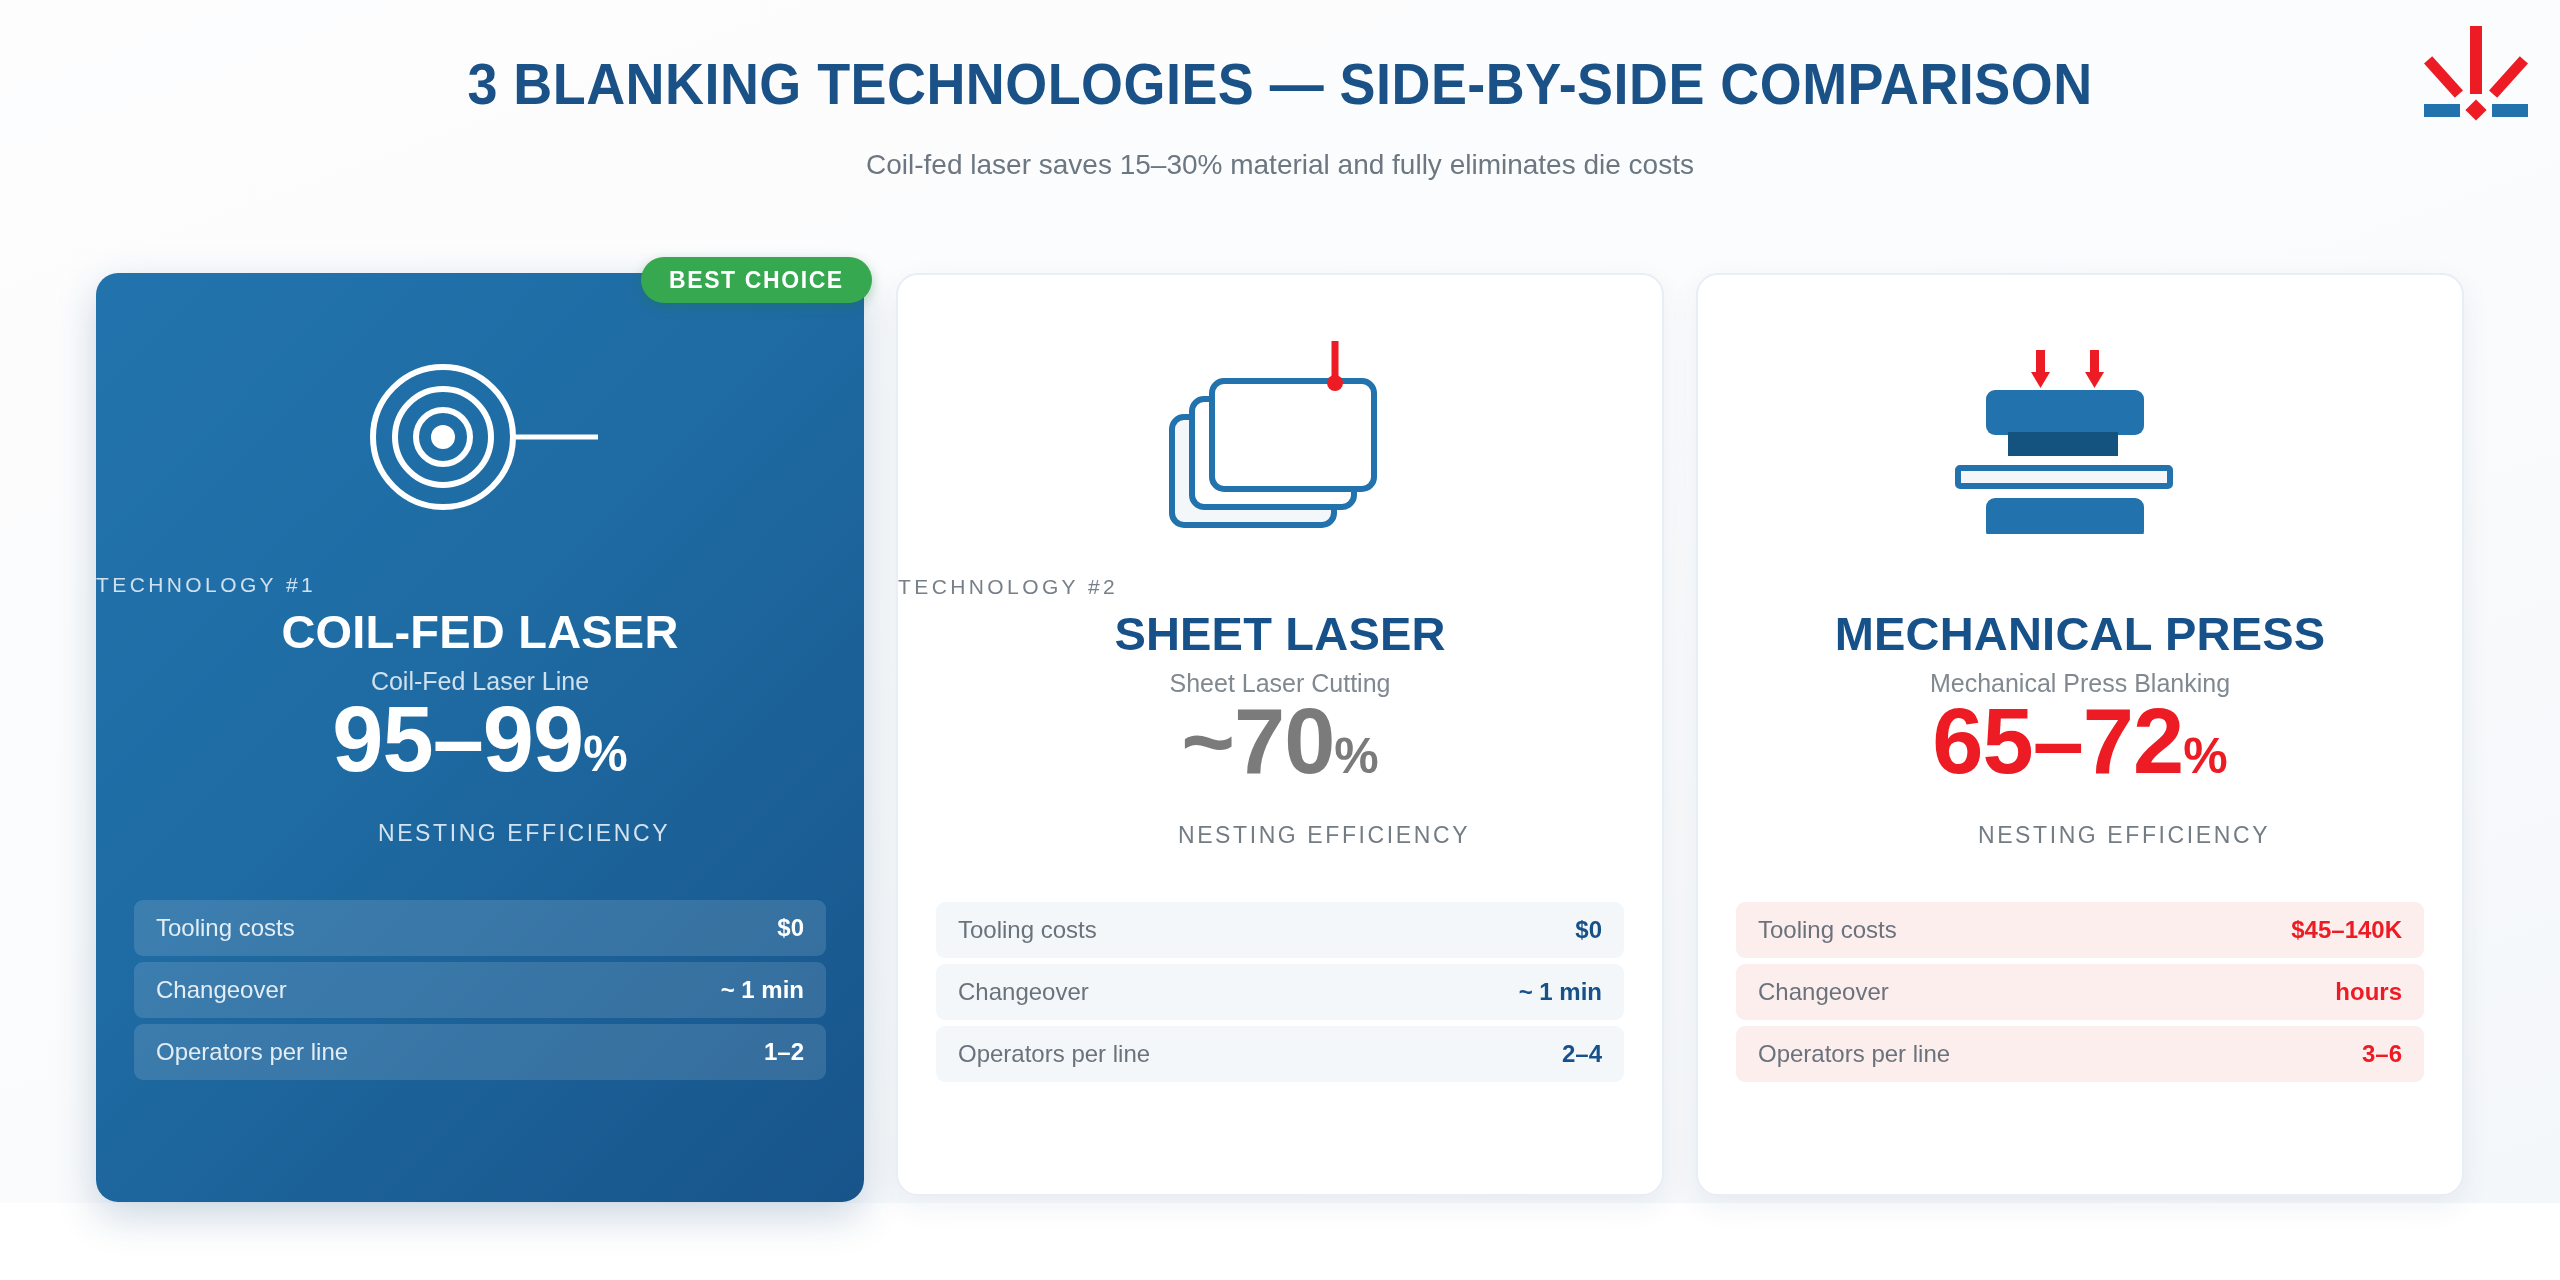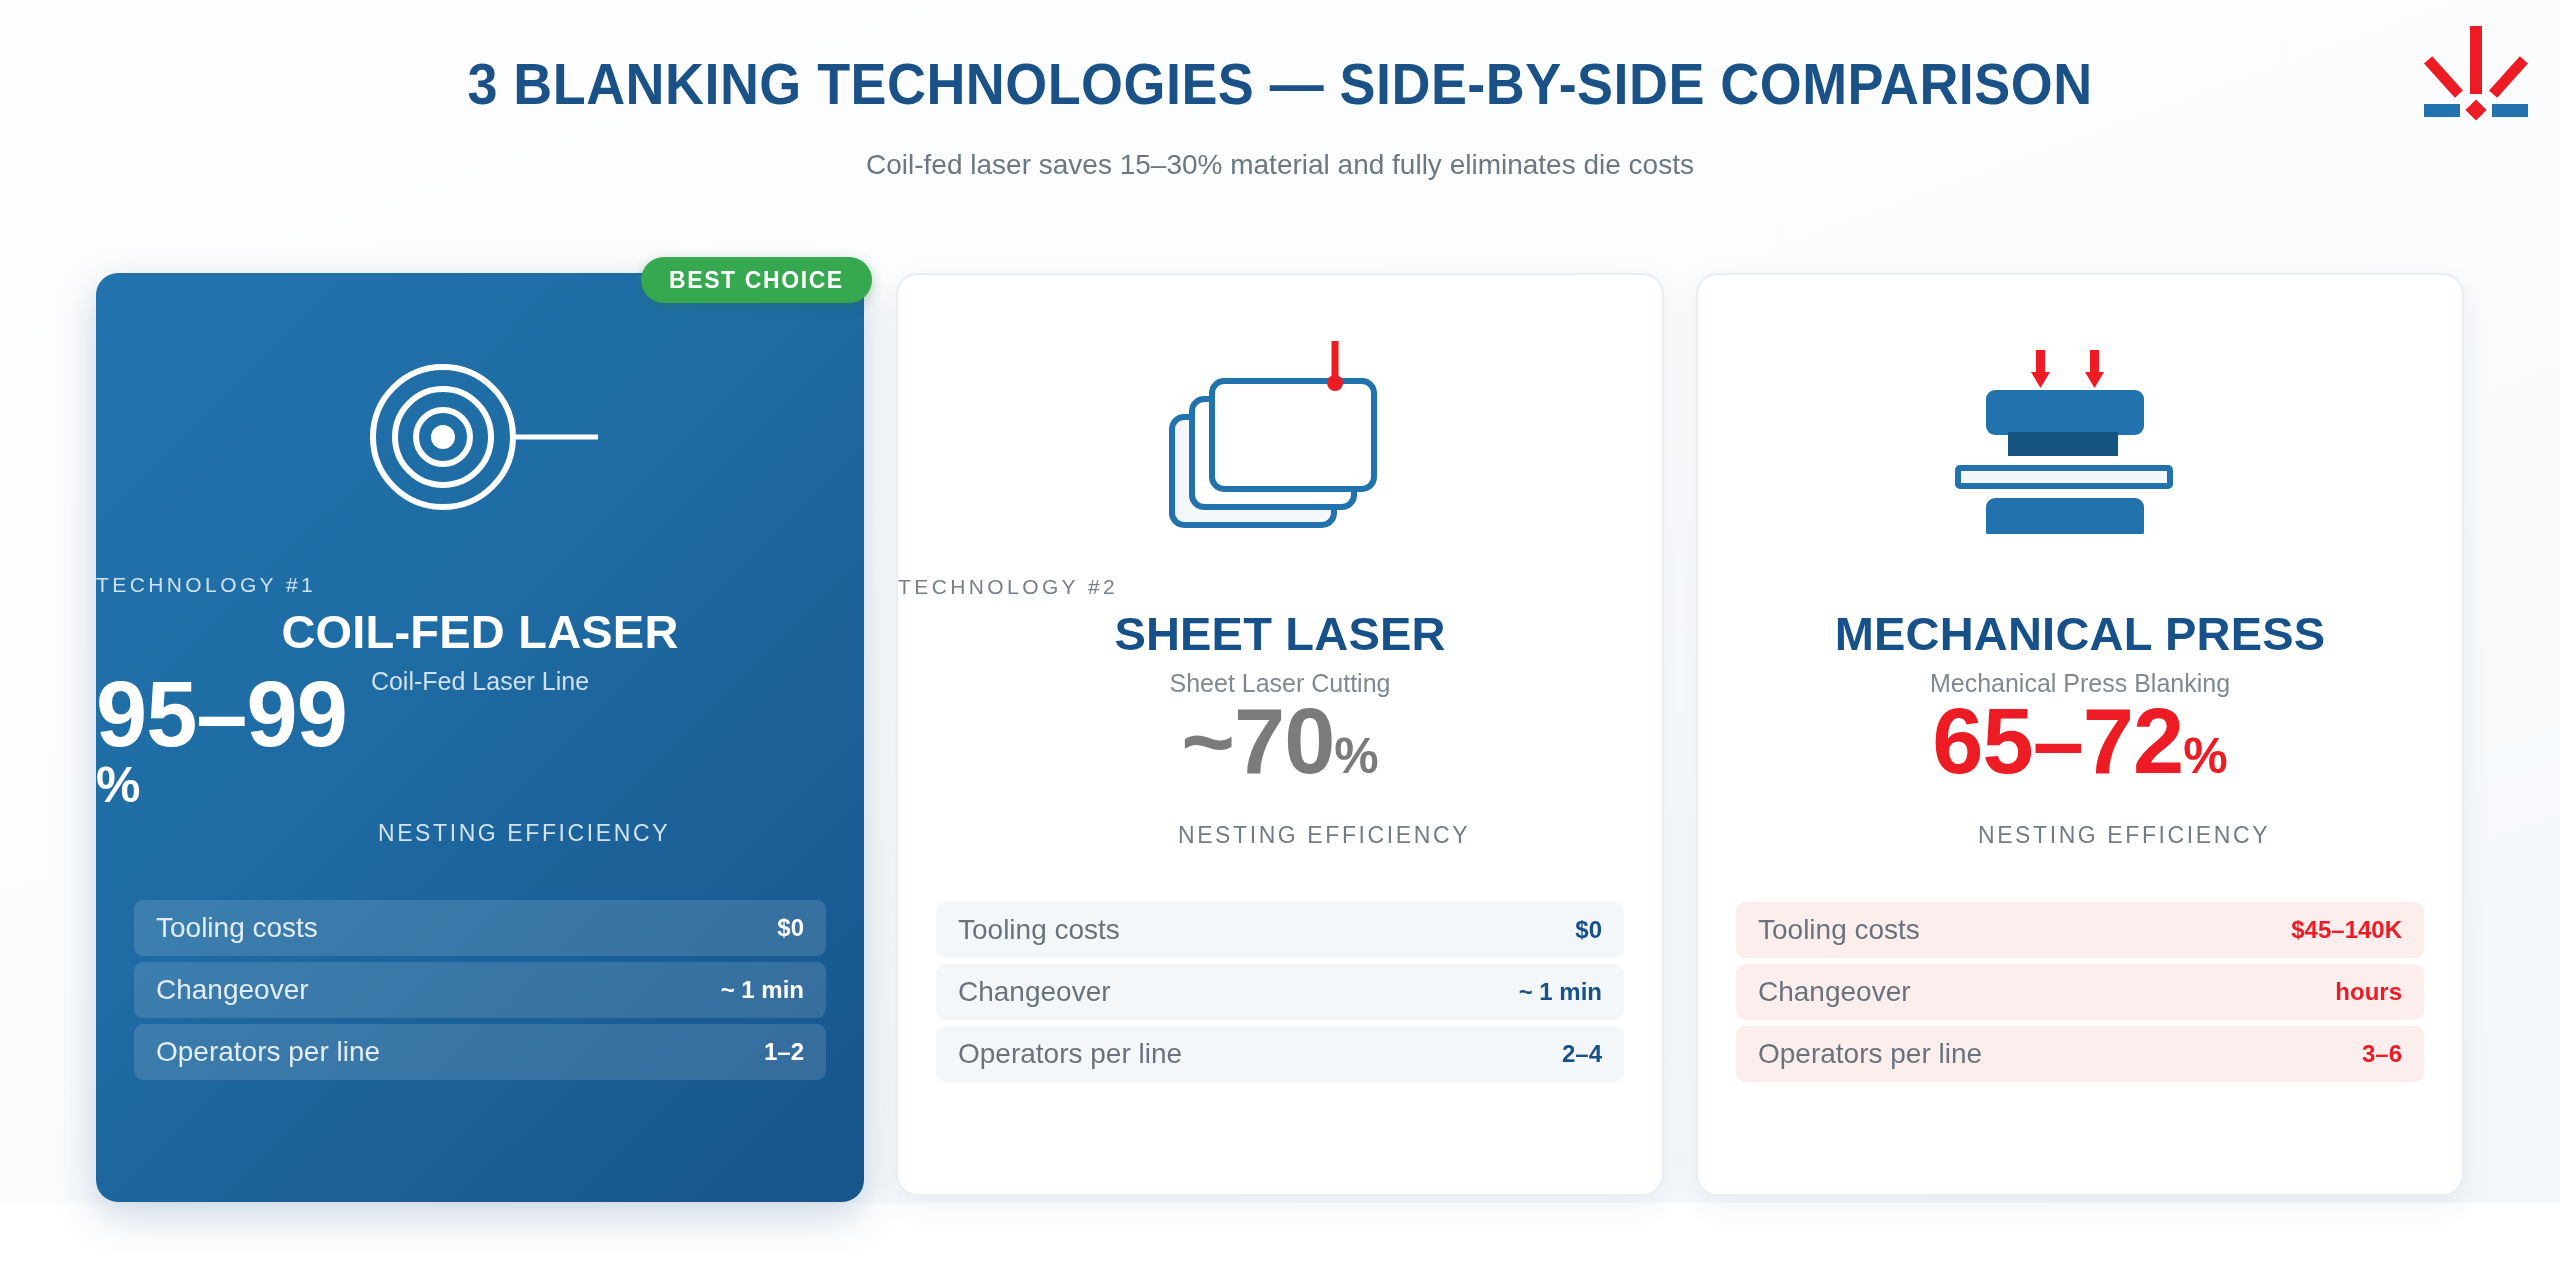--- a/index.html
+++ b/index.html
@@ -170,21 +170,21 @@
     width: 100%;
     height: 92px;
     display: flex;
     align-items: baseline;
     justify-content: center;
     font-weight: 700;
     line-height: 1;
   }
   .big-stat .num { font-size: 92px; letter-spacing: -1px; }
   .big-stat .unit { font-size: 50px; font-weight: 700; }
-  .big-stat.white { color: #ffffff; flex-direction: column; }
+  .big-stat.white { color: #ffffff; }
   .big-stat.gray  { color: #7b7b7b; }
   .big-stat.red   { color: #ed1c24; }
 
   .stat-caption {
     position: absolute;
     left: 0; top: 547px;
     width: 100%;
     text-align: center;
     font-size: 23px;
     letter-spacing: 2.6px;
@@ -204,21 +204,21 @@
   .spec-row {
     height: 56px;
     border-radius: 9px;
     display: flex;
     align-items: center;
     justify-content: space-between;
     padding: 0 22px;
     box-sizing: border-box;
     margin-bottom: 6px;
   }
-  .spec-label { font-size: 28px; font-weight: 400; }
+  .spec-label { font-size: 24px; font-weight: 400; }
   .spec-value { font-size: 24px; font-weight: 700; }
 
   .c1 .spec-row { background: rgba(255,255,255,0.13); }
   .c1 .spec-label { color: #e3edf6; }
   .c1 .spec-value { color: #ffffff; }
 
   .c2 .spec-row { background: #f4f7fa; }
   .c2 .spec-label { color: #6a737c; }
   .c2 .spec-value { color: #17518a; }
 

